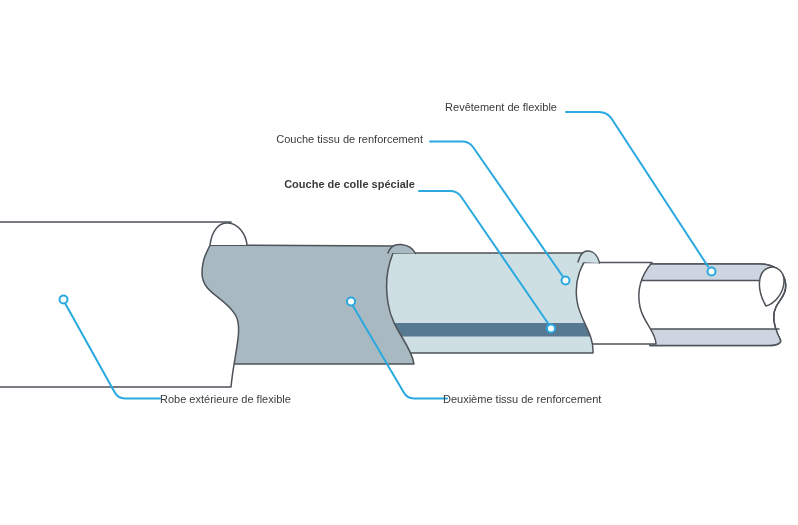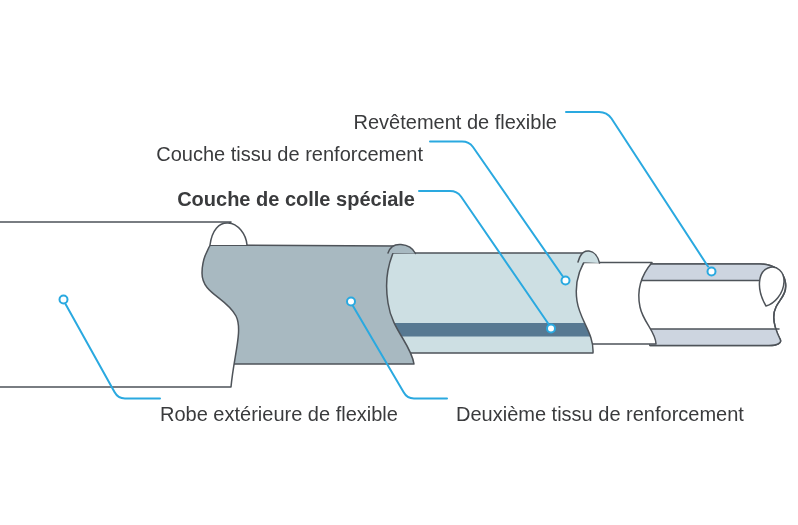--- a/index.html
+++ b/index.html
@@ -16,24 +16,23 @@
   .fill-white{fill:#ffffff;}
   .fill-second{fill:var(--layer-second-fabric,#a8b9c1);}
   .fill-first{fill:var(--layer-first-fabric,#cddfe3);}
   .fill-stripe{fill:var(--glue-stripe,#577992);}
   .fill-band{fill:var(--lining-band,#cdd5e0);}
   .leader{stroke:var(--leader,#2aa9e0);stroke-width:2;fill:none;stroke-linecap:round;}
   .dot{fill:#ffffff;stroke:var(--leader,#2aa9e0);stroke-width:2;}
   .lbl{
     position:absolute;
     color:var(--text,#3a3b3d);
-    font-size:20px;
+    font-size:11px;
     line-height:18px;
     white-space:nowrap;
-    margin-top:15px;
   }
   .lbl-right{text-align:right;}
   #label-couche{line-height:16.5px;}
 </style>
 </head>
 <body>
 
 <div id="stage">
 
   <svg id="hose-svg" width="798" height="525" viewBox="0 0 798 525">
@@ -100,15 +99,15 @@
   <div class="lbl lbl-right" id="label-revetement" style="right:241px;top:98px;">Revêtement de flexible</div>
 
   <div class="lbl lbl-right" id="label-premier" style="right:375px;top:130px;">Couche tissu de renforcement</div>
 
   <div class="lbl lbl-right" id="label-couche" style="right:383px;top:176px;">
     <span style="display:block;font-weight:bold;">Couche de colle spéciale</span>
   </div>
 
   <div class="lbl" id="label-robe" style="left:160px;top:390px;">Robe extérieure de flexible</div>
 
-  <div class="lbl" id="label-deuxieme" style="left:456px;top:390px;">Deuxième tissu de renforcement</div>
+  <div class="lbl" id="label-deuxieme" style="left:443px;top:390px;">Deuxième tissu de renforcement</div>
 
 </div>
 
 </body></html>

